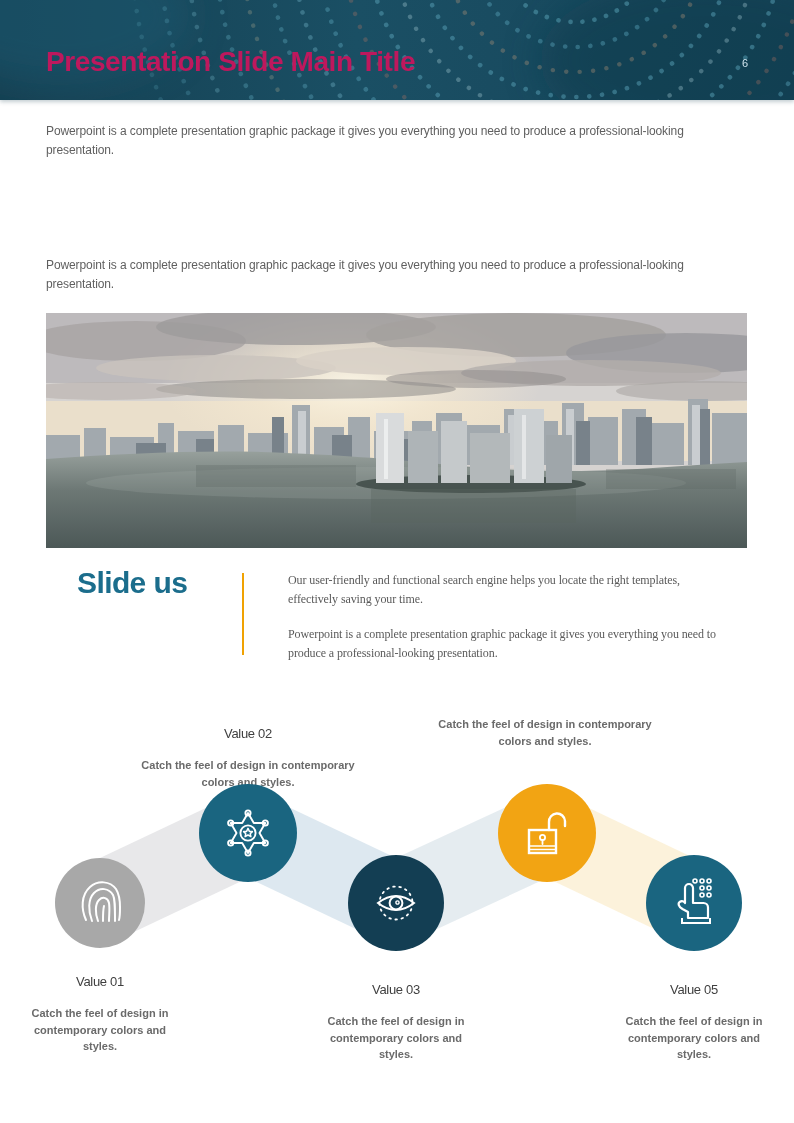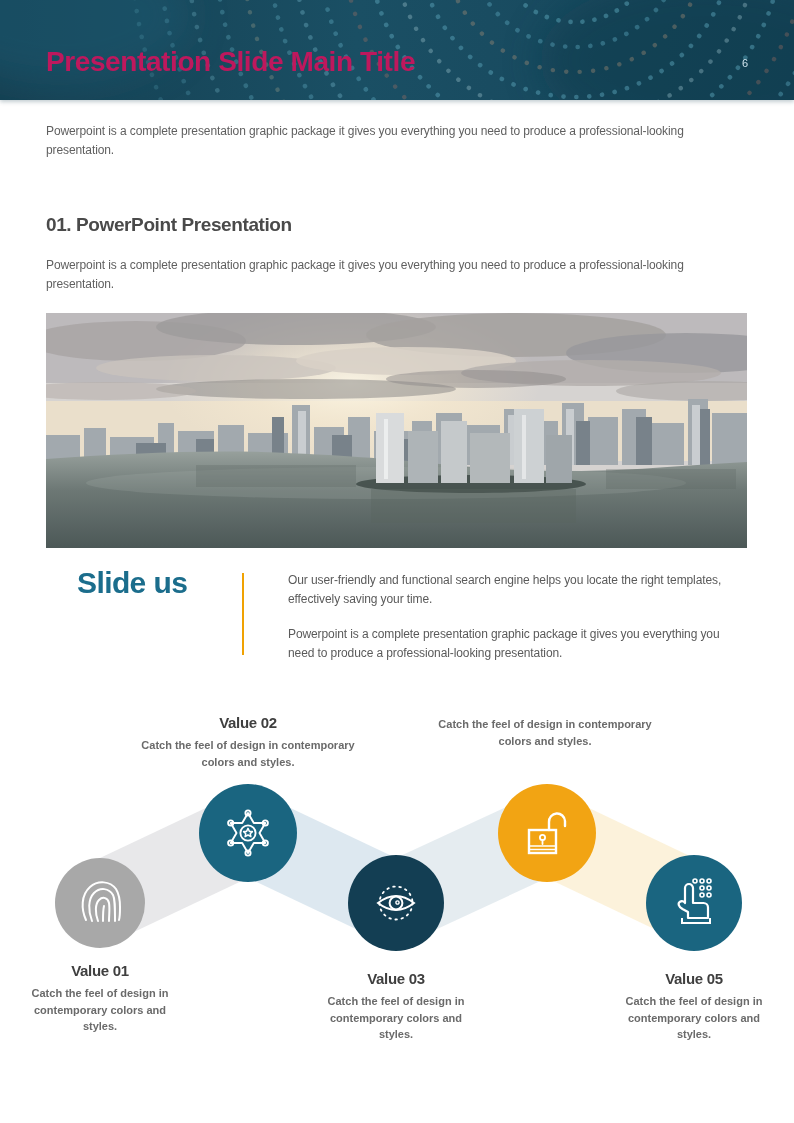--- a/index.html
+++ b/index.html
@@ -23,25 +23,25 @@
   .intro{top:122px;}
   .sec-body{top:256px;}
   .sec-head{position:absolute;left:46px;top:214px;margin:0;
             font-size:19px;font-weight:800;letter-spacing:-.4px;color:#4a4a4a;}
   
   .photo{position:absolute;left:46px;top:313px;width:701px;height:235px;margin:0;overflow:hidden;}
   
   .about-head{position:absolute;left:77px;top:566px;margin:0;
               font-size:30px;font-weight:800;letter-spacing:-.6px;color:#1b6d8c;}
   .vline{position:absolute;left:242px;top:573px;width:2px;height:82px;background:#f0a202;}
-  .about-text{position:absolute;left:288px;top:571px;width:440px;}
+  .about-text{position:absolute;left:288px;top:571px;width:440px;font-family:Liberation Serif, serif;}
   .about-text p{margin:0 0 17px 0;font-size:12px;line-height:1.55;letter-spacing:-.1px;color:#5a5a5a;}
   
   .val-label{position:absolute;text-align:center;}
-  .val-label h4{margin:4px;font-size:15px;font-weight:700;letter-spacing:-.3px;color:#3f3f3f;}
+  .val-label h4{margin:16px;font-size:13px;font-weight:400;letter-spacing:-.3px;color:#3f3f3f;}
   .val-label p{margin:6px 0 0 0;font-size:11px;line-height:1.5;color:#6a6a6a;font-weight:bold;}
   .vl-02{left:141px;top:710px;width:214px;}
   .vl-04{left:438px;top:710px;width:214px;}
   .vl-01{left:20px;top:958px;width:160px;}
   .vl-03{left:316px;top:966px;width:160px;}
   .vl-05{left:614px;top:966px;width:160px;}
   .diagram{position:absolute;left:0;top:770px;width:794px;height:200px;}
 </style>
 </head>
 <body>
@@ -80,21 +80,20 @@
         <circle cx="575" cy="-60" r="416" stroke="#57a0b5" stroke-width="4.6" stroke-dasharray="0.1 12.4" opacity="0.3"></circle>
         <circle cx="575" cy="-60" r="444" stroke="#57a0b5" stroke-width="4.6" stroke-dasharray="0.1 13" opacity="0.25"></circle>
       </g>
     </svg>
     <h1>Presentation Slide Main Title</h1>
     <span class="pagenum">6</span>
   </header>
 
   <p class="bodytext intro">Powerpoint is a complete presentation graphic package it gives you everything you need to produce a professional-looking presentation.</p>
 
-  <h2 class="sec-head">01. PowerPoint Presentation</h2>
   <p class="bodytext sec-body">Powerpoint is a complete presentation graphic package it gives you everything you need to produce a professional-looking presentation.</p>
 
   <figure class="photo">
     <svg width="701" height="235" viewBox="0 0 701 235" aria-hidden="true">
       <defs>
         <linearGradient id="sky" x1="0" y1="0" x2="0" y2="1">
           <stop offset="0" stop-color="#b9bcc0"></stop>
           <stop offset="0.35" stop-color="#d6d2cf"></stop>
           <stop offset="0.62" stop-color="#ead$cf" stop-opacity="0"></stop>
           <stop offset="0.62" stop-color="#e9ddc8"></stop>

